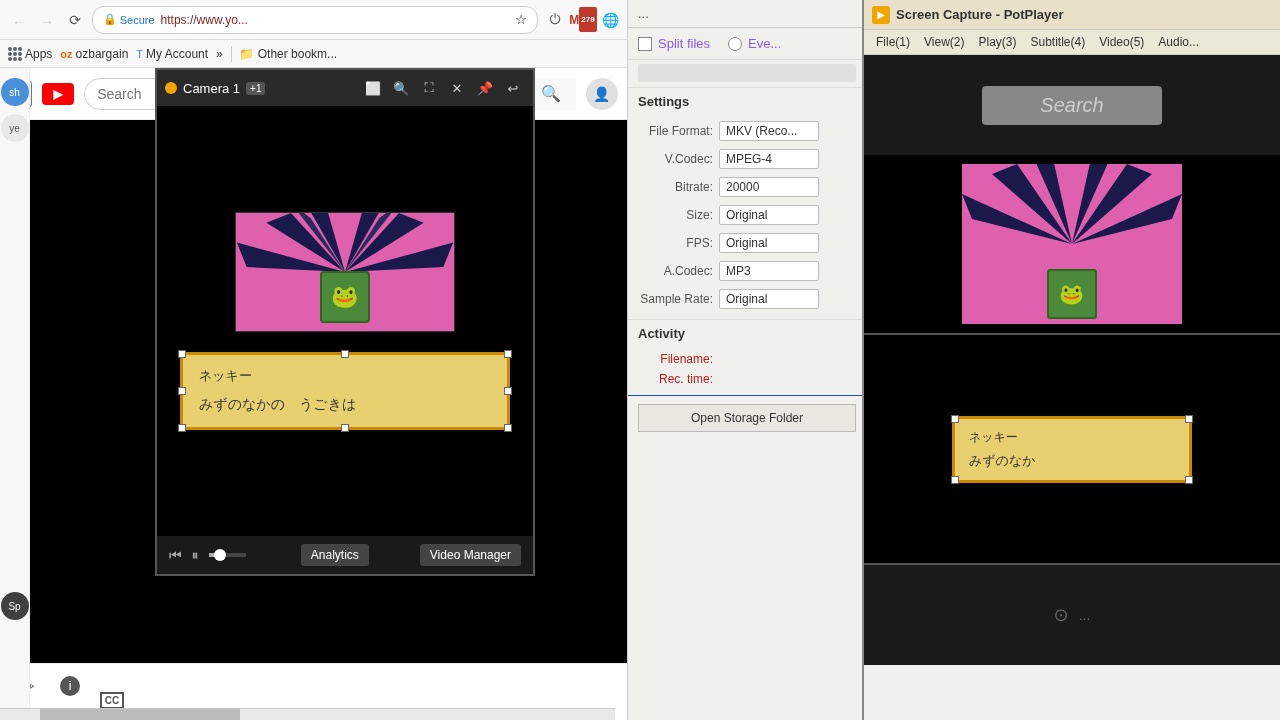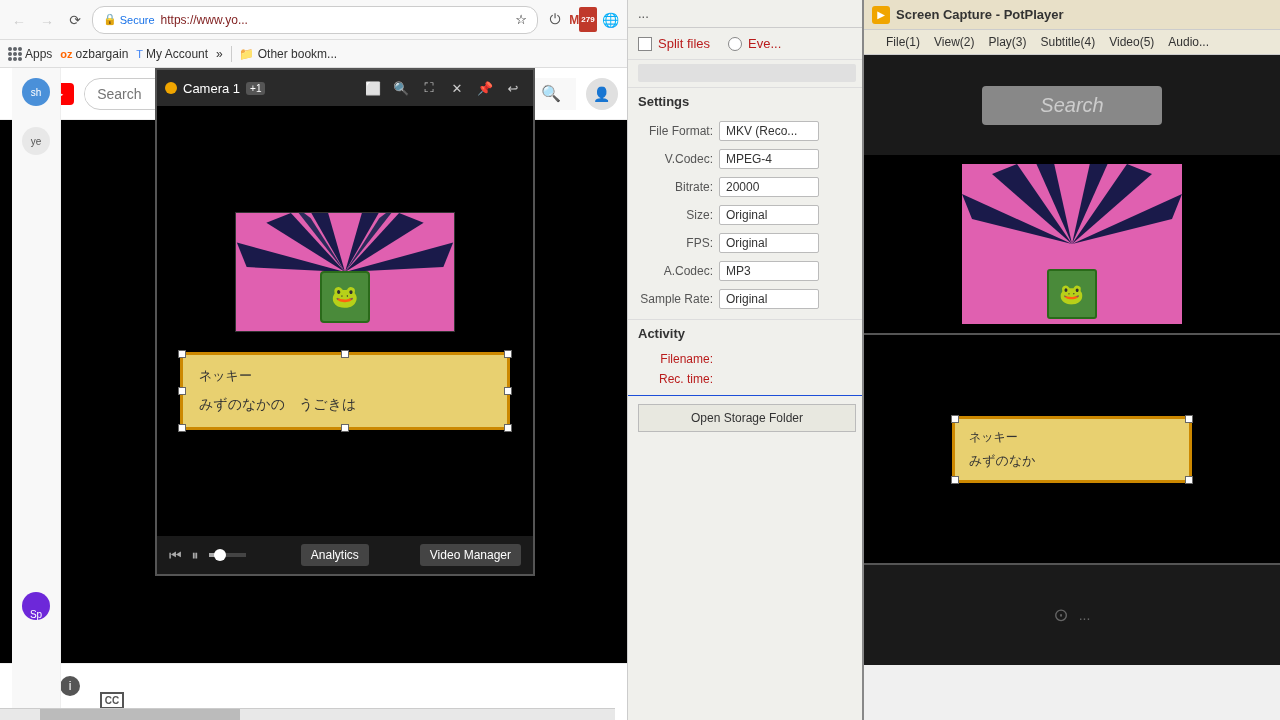--- a/index.html
+++ b/index.html
@@ -201,24 +201,24 @@
       border-top: 1px solid #eee; background: #fff;
     }
     .yt-icon-btn {
       background: none; border: none; cursor: pointer;
       width: 32px; height: 32px; display: flex; align-items: center; justify-content: center;
       color: #555; font-size: 16px;
     }
 
     
     .left-sidebar {
-      position: absolute; top: 68px; left: 12px; width: 49px; height: 652px;
+      position: absolute; top: 68px; left: 0; width: 30px; height: 652px;
       background: #f8f8f8; border-right: 1px solid #eee;
       display: flex; flex-direction: column; align-items: center;
-      padding-top: 10px; gap: 21px;
+      padding-top: 10px; gap: 8px;
     }
     .sidebar-icon {
       width: 28px; height: 28px; background: #e0e0e0; border-radius: 14px;
       display: flex; align-items: center; justify-content: center; font-size: 12px; color: #555;
     }
 
     
     .screen-capture-panel {
       position: absolute;
       top: 0; left: 862px; right: 0;
@@ -230,21 +230,21 @@
       display: flex; align-items: center;
       background: #e8e0c8; padding: 4px 8px; gap: 6px;
       border-bottom: 1px solid #ccc; height: 30px;
     }
     .sc-title-icon {
       width: 18px; height: 18px; background: #f0a500; border-radius: 3px;
       display: flex; align-items: center; justify-content: center; font-size: 10px; color: #fff;
     }
     .sc-title-text { font-size: 13px; font-weight: bold; color: #333; }
     .sc-menubar {
-      display: flex; gap: 2px; padding: 3px 16px;
+      display: flex; gap: 2px; padding: 3px 6px;
       background: #ece8d8; border-bottom: 1px solid #ccc;
     }
     .sc-menu-item {
       font-size: 12px; color: #333; padding: 2px 6px; cursor: pointer;
     }
 
     
     .sc-search-area {
       background: #1a1a1a; padding: 10px;
       display: flex; align-items: center; justify-content: center;
@@ -306,21 +306,21 @@
       font-size: 13px; color: #555; height: 28px;
       display: flex; align-items: center;
     }
     .rp-split-row {
       display: flex; align-items: center;
       padding: 8px 10px; border-bottom: 1px solid #ddd; gap: 6px;
     }
     .rp-checkbox {
       width: 14px; height: 14px; border: 1px solid #888; background: #fff; cursor: pointer;
     }
-    .rp-label { font-size: 13px; color: #b91c1c; }
+    .rp-label { font-size: 13px; color: #8b5cf6; }
     .rp-radio { width: 14px; height: 14px; border-radius: 50%; border: 1px solid #888; background: #fff; }
     .rp-section { padding: 6px 10px; border-bottom: 1px solid #ddd; }
     .rp-section-title { font-size: 13px; color: #333; font-weight: bold; margin-bottom: 8px; }
     .rp-field-row {
       display: flex; align-items: center;
       padding: 4px 0; gap: 6px;
     }
     .rp-field-label { font-size: 12px; color: #555; text-align: right; min-width: 75px; }
     .rp-field-value {
       background: #fff; border: 1px solid #bbb;
@@ -443,21 +443,21 @@
 </div>
 
 <div class="left-sidebar">
   <div class="sidebar-icon" style="background:#4a90d9;">
     <span style="color:#fff;font-size:10px;">sh</span>
   </div>
   <div class="sidebar-icon" style="background:#e8e8e8;">
     <span style="color:#555;font-size:10px;">ye</span>
   </div>
   <div style="flex:1;"></div>
-  <div class="sidebar-icon" style="background:#6d28d9; margin-bottom: 100px; align-items: flex-end;">
+  <div class="sidebar-icon" style="background:#404040; margin-bottom: 100px;">
     <span style="color:#fff;font-size:10px;">Sp</span>
   </div>
 </div>
 
 <div class="camera-overlay">
   <div class="camera-toolbar">
     <div class="camera-dot"></div>
     <span class="camera-title">Camera 1</span>
     <span class="camera-badge">+1</span>
     <div class="camera-tools">

